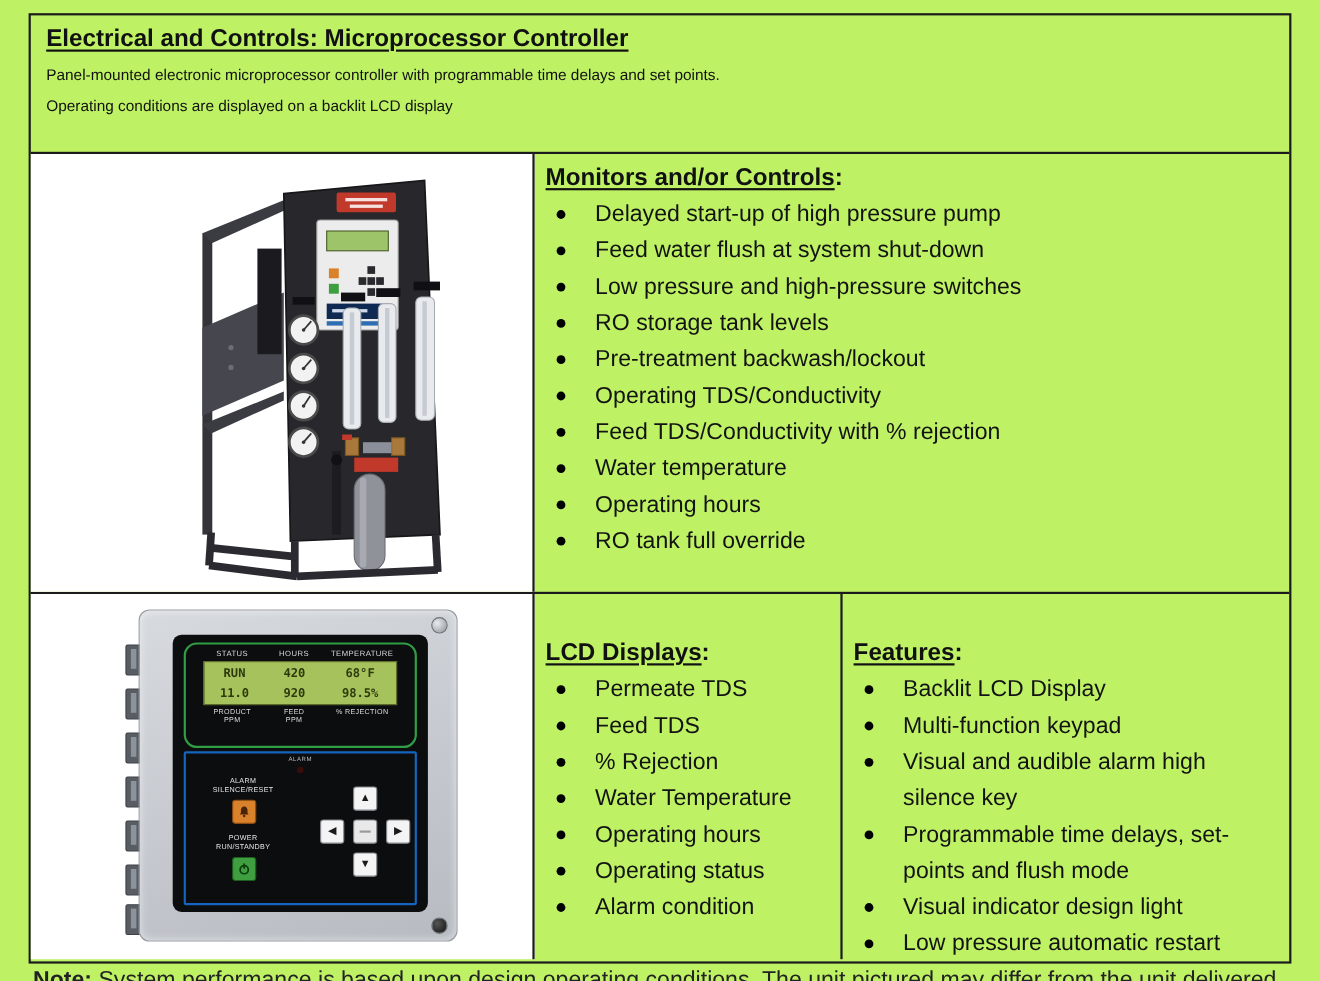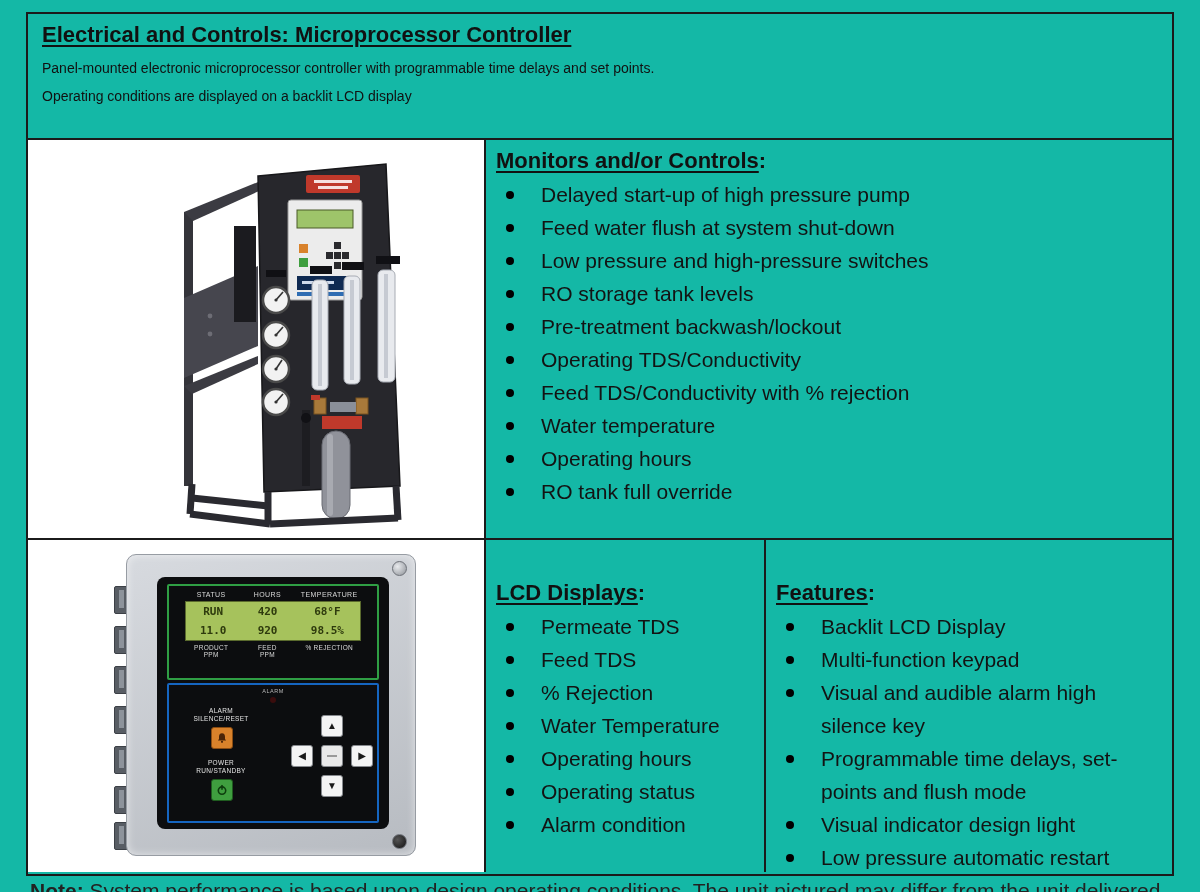--- a/index.html
+++ b/index.html
@@ -1,16 +1,16 @@
 <!DOCTYPE html>
 <html><head>
 <meta charset="utf-8">
 <style>
   html,body{margin:0;padding:0;background:#fff;}
-  .page{position:relative;width:1200px;height:892px;background:#14b8a6;overflow:hidden;
+  .page{position:relative;width:1200px;height:892px;background:#bef264;overflow:hidden;
         font-family:"Liberation Sans",sans-serif;color:#111;}
   .sheet{position:absolute;left:26px;top:12px;width:1144px;height:860px;border:2px solid #1b1b1b;}
   .row1{height:126px;border-bottom:2px solid #1b1b1b;padding:8px 14px;box-sizing:border-box;}
   .row2{height:398px;border-bottom:2px solid #1b1b1b;display:flex;}
   .row3{height:332px;display:flex;}
   .cellA{width:456px;border-right:2px solid #1b1b1b;position:relative;background:#fff;}
   .cellB{flex:1;padding:4px 10px 0 0;box-sizing:border-box;}
   .cellC{width:280px;border-right:2px solid #1b1b1b;padding:36px 4px 0 0;box-sizing:border-box;}
   .cellD{flex:1;padding:36px 8px 0 0;box-sizing:border-box;}
   .title{font-size:22px;font-weight:bold;text-decoration:underline;text-decoration-thickness:2px;text-underline-offset:3px;margin-bottom:6px;}
@@ -29,21 +29,21 @@
 
   
   .ctl{position:absolute;left:86px;top:14px;width:302px;height:302px;}
   .enc{position:absolute;left:12px;top:0;right:0;bottom:0;background:linear-gradient(160deg,#d7dadf,#b7bbc1);
        border:1px solid #979ca3;border-radius:10px;box-shadow:inset 0 0 8px rgba(255,255,255,.6);}
   .hinge{position:absolute;width:15px;height:26px;background:#585d64;border:1px solid #3c4046;border-radius:2px;}
   .hinge::after{content:"";position:absolute;left:4px;top:3px;width:5px;height:18px;background:#8d939b;}
   .screw{position:absolute;width:13px;height:13px;border-radius:50%;background:radial-gradient(circle at 35% 35%,#e9ebee,#8d9197);border:1px solid #6d7178;}
   .screw.dark{background:radial-gradient(circle at 35% 35%,#555,#111);}
   .face{position:absolute;left:30px;top:22px;right:26px;bottom:26px;background:#0c0d0f;border-radius:8px;}
-  .lcdzone{position:absolute;left:10px;right:10px;top:7px;height:92px;border:2px solid #2f9e44;border-radius:2px;}
+  .lcdzone{position:absolute;left:10px;right:10px;top:7px;height:92px;border:2px solid #2f9e44;border-radius:12px;}
   .lcdlabels{display:grid;grid-template-columns:1fr 1fr 1.2fr;margin:5px 14px 0 14px;}
   .lcdlabels span{font-size:7px;color:#d8d8d8;text-align:center;letter-spacing:.4px;}
   .lcdscreen{margin:3px 16px 0 16px;height:38px;background:#a6c25c;border:1px solid #5a6a2d;
              display:grid;grid-template-columns:1fr 1fr 1.2fr;grid-template-rows:1fr 1fr;align-items:center;
              font-family:"DejaVu Sans Mono",monospace;font-size:11px;color:#2e3a0d;font-weight:bold;}
   .lcdscreen span{text-align:center;}
   .lcdbot{display:grid;grid-template-columns:1fr 1fr 1.2fr;margin:3px 14px 0 14px;}
   .lcdbot .bl{font-size:6.5px;color:#d8d8d8;text-align:center;line-height:7px;letter-spacing:.3px;}
   .keyzone{position:absolute;left:10px;right:10px;top:106px;bottom:6px;border:2px solid #1565c0;border-radius:2px;}
   .alarmtag{position:absolute;left:0;right:0;top:3px;text-align:center;font-size:5.5px;color:#b9b9b9;letter-spacing:.5px;}

